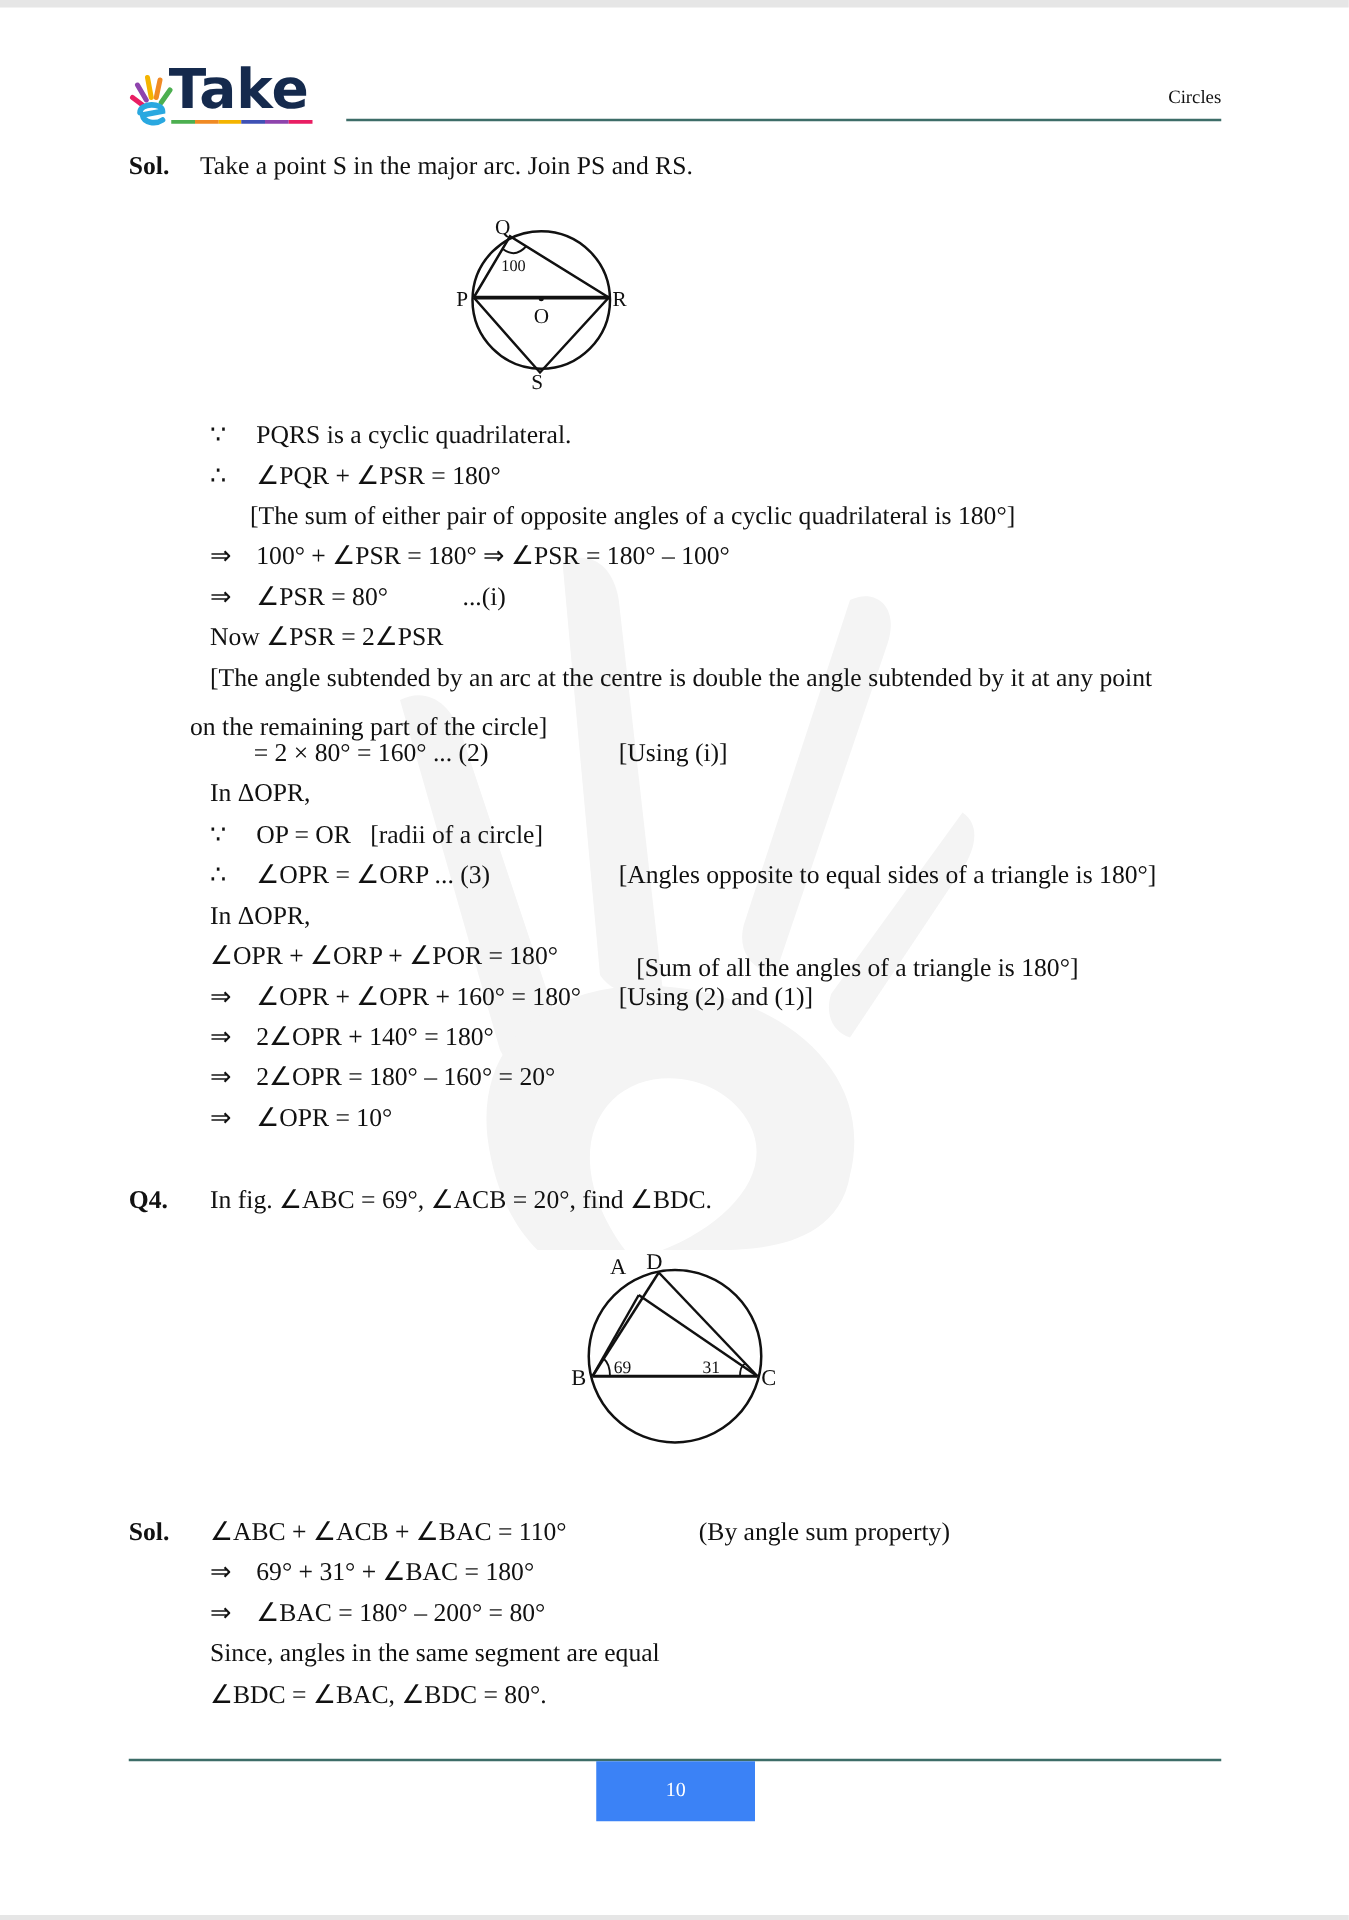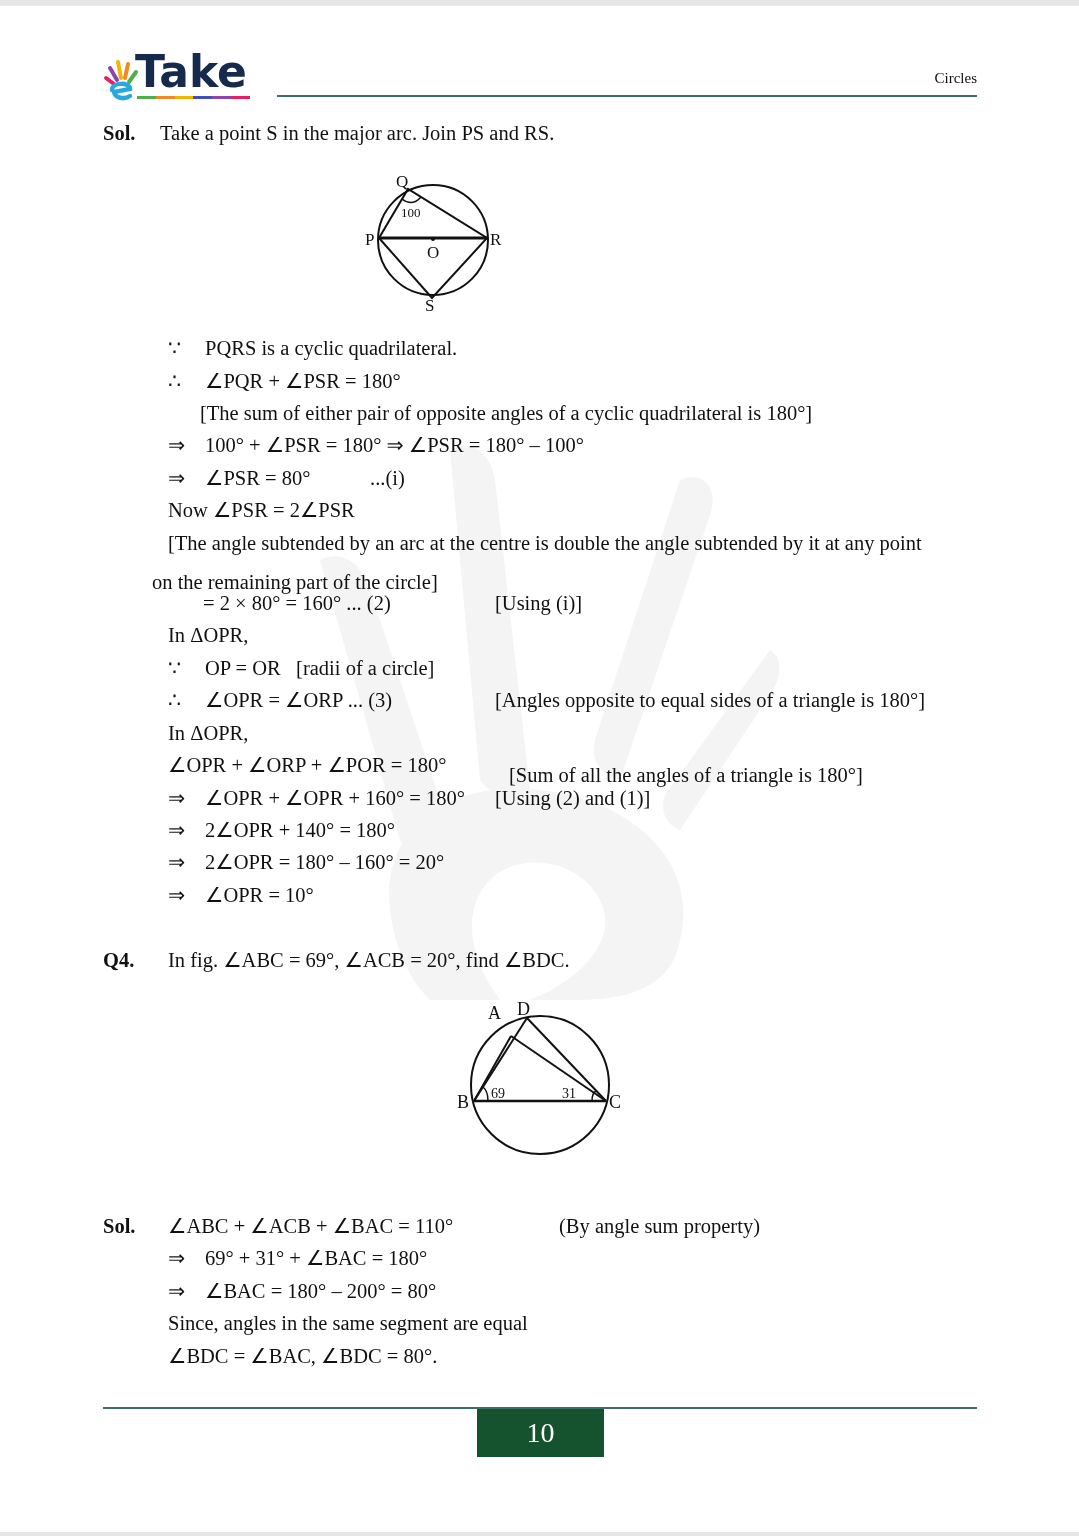--- a/index.html
+++ b/index.html
@@ -28,21 +28,21 @@
     .header-rule { position:absolute; left:277px; top:95px; width:700px; height:2px; background:#3d6d68; }
     .chapter-title { position:absolute; right:102px; top:70px; font-size:15px; color:#111; }
 
     .line { position:absolute; font-size:20.5px; white-space:nowrap; line-height:24px; }
     .bold { font-weight:bold; }
 
     .diagram { position:absolute; }
     .diagram text { font-family: "Liberation Serif", serif; fill:#111; }
 
     .footer-rule { position:absolute; left:103px; top:1407px; width:874px; height:2px; background:#3d6d68; }
-    .page-box { position:absolute; left:477px; top:1409px; width:127px; height:48px; background:#14532d; color:#fff; display:flex; align-items:center; justify-content:center; font-size:28px; }
+    .page-box { position:absolute; left:477px; top:1409px; width:127px; height:48px; background:#3b82f6; color:#fff; display:flex; align-items:center; justify-content:center; font-size:16px; }
   </style>
 </head>
 <body>
 
 <div class="topband"></div>
 
 <svg class="watermark" viewBox="0 0 480 560">
   <g fill="#f4f4f4">
     <path d="M20 120 C40 110 60 120 70 150 L160 420 C130 430 110 420 100 400 Z"></path>
     <path d="M150 10 C170 0 190 10 195 40 L230 350 C210 360 190 355 180 340 Z"></path>

